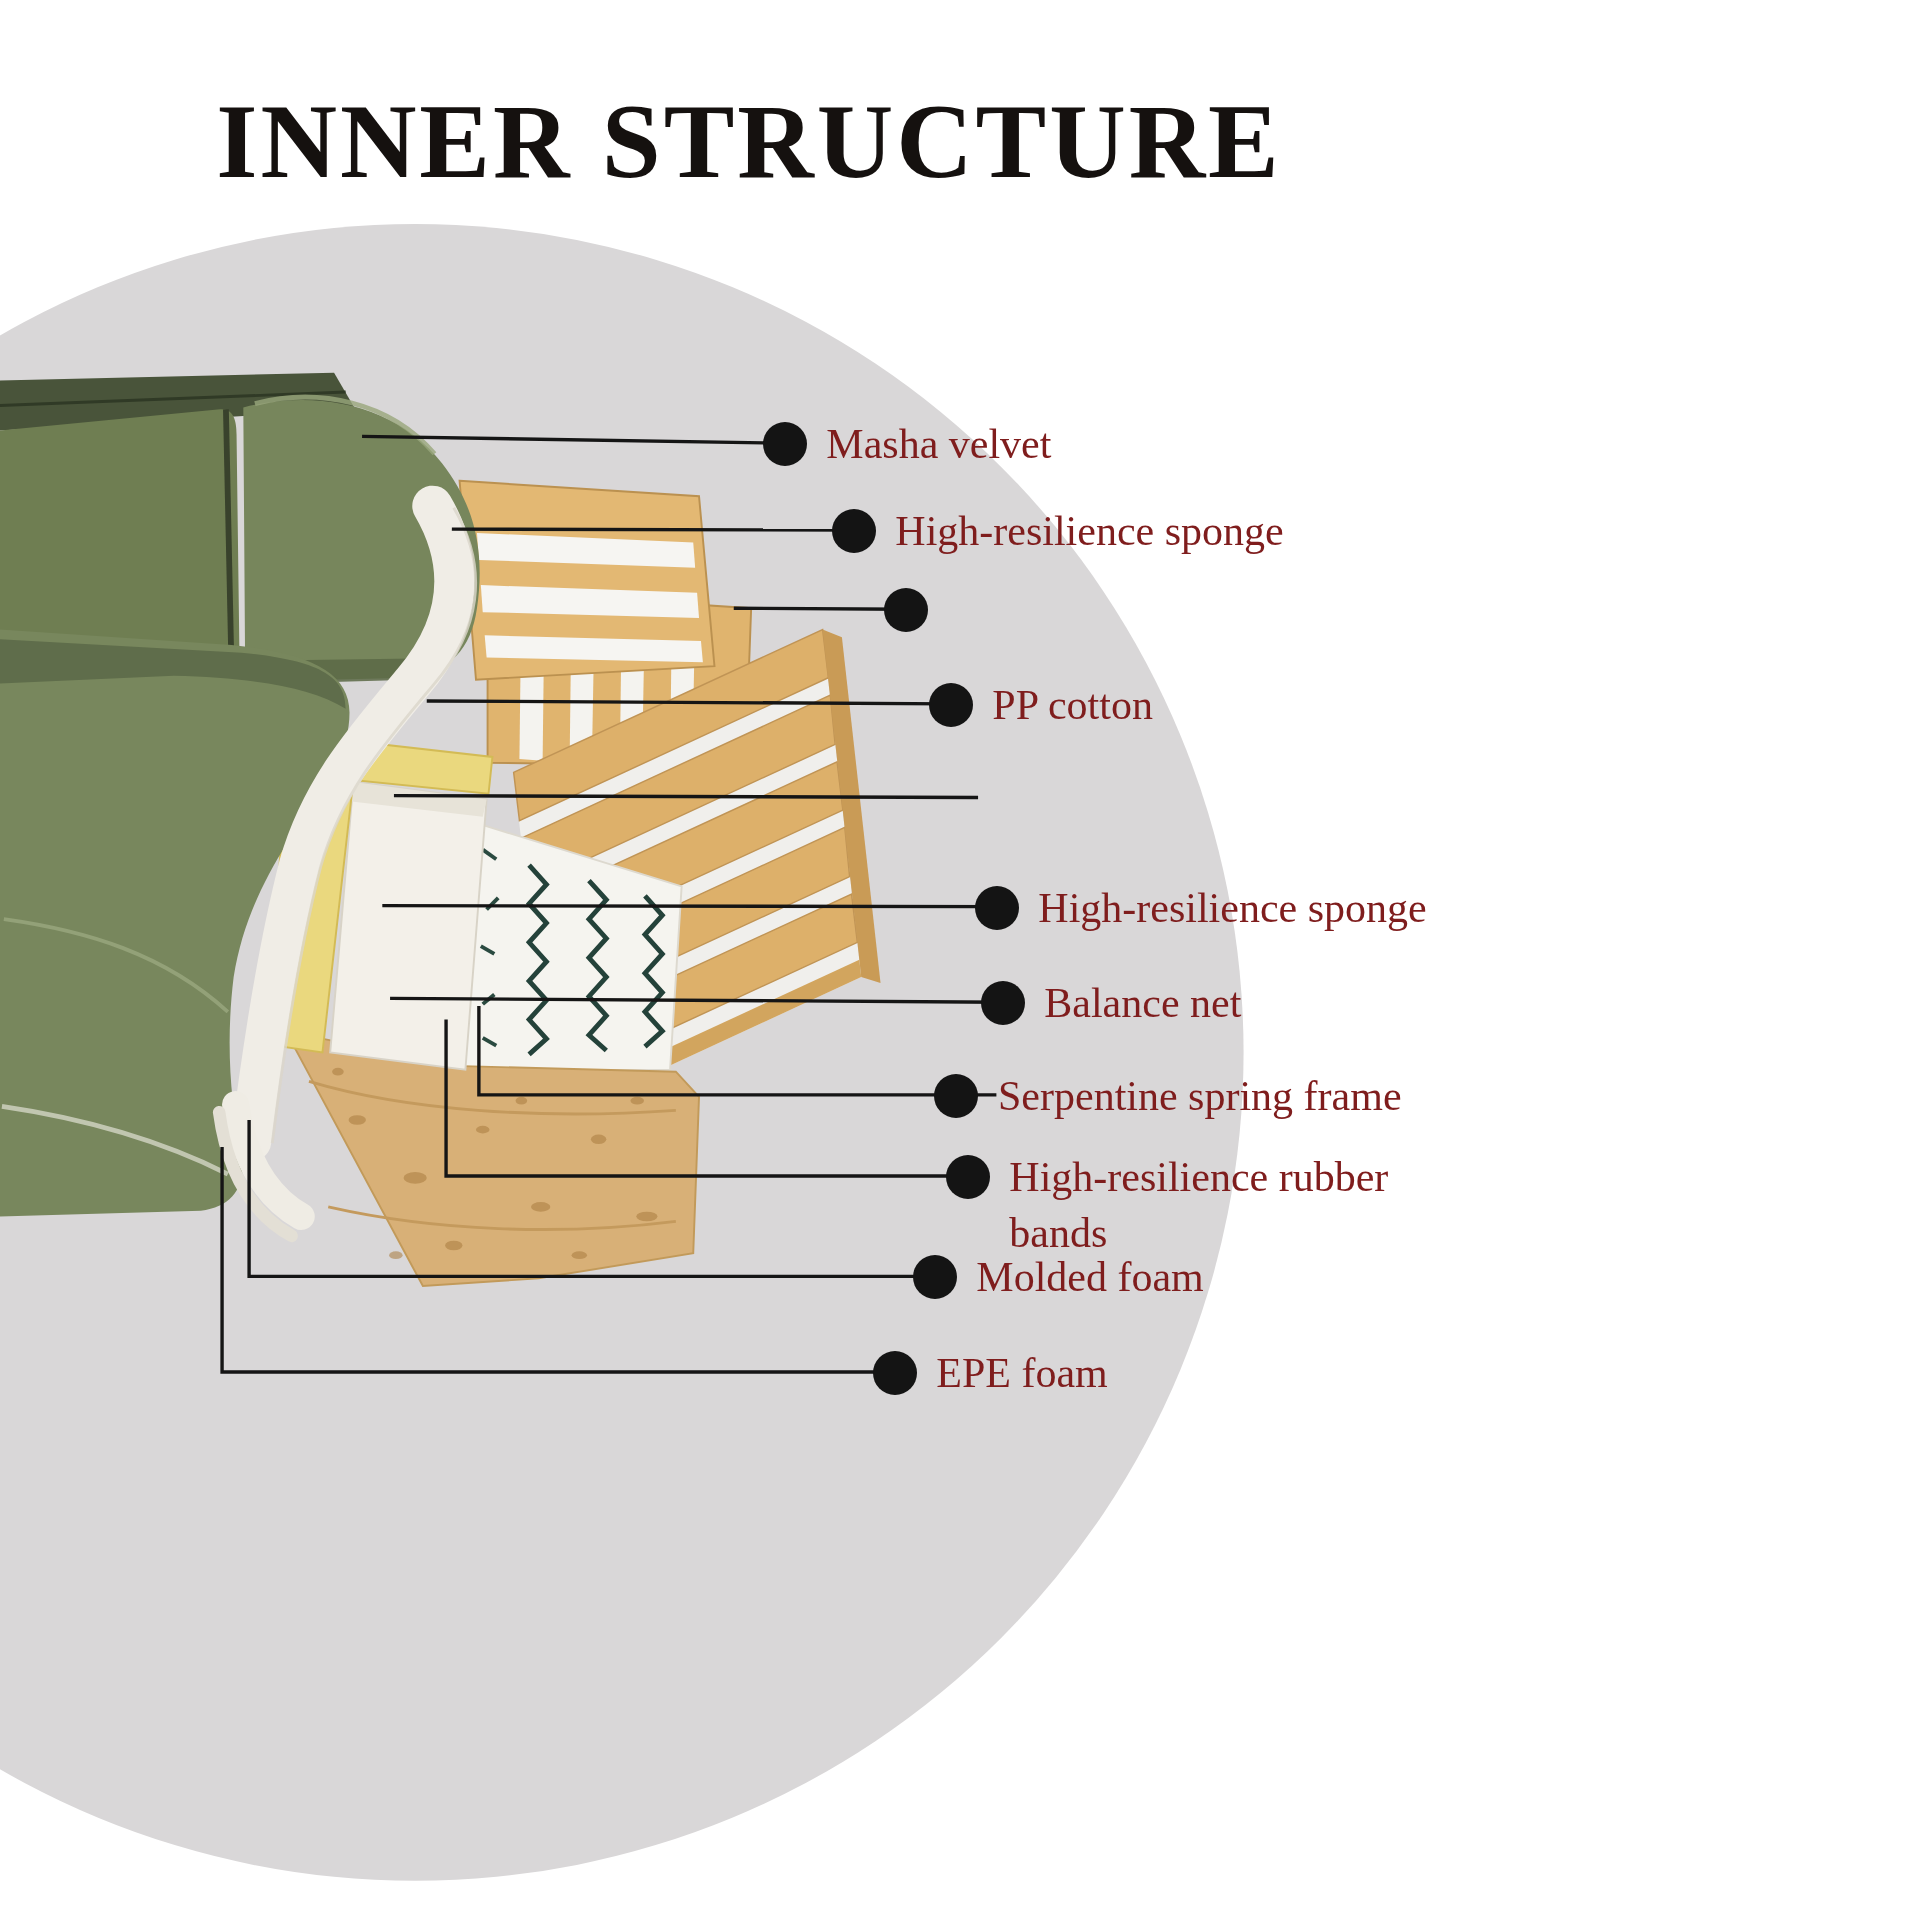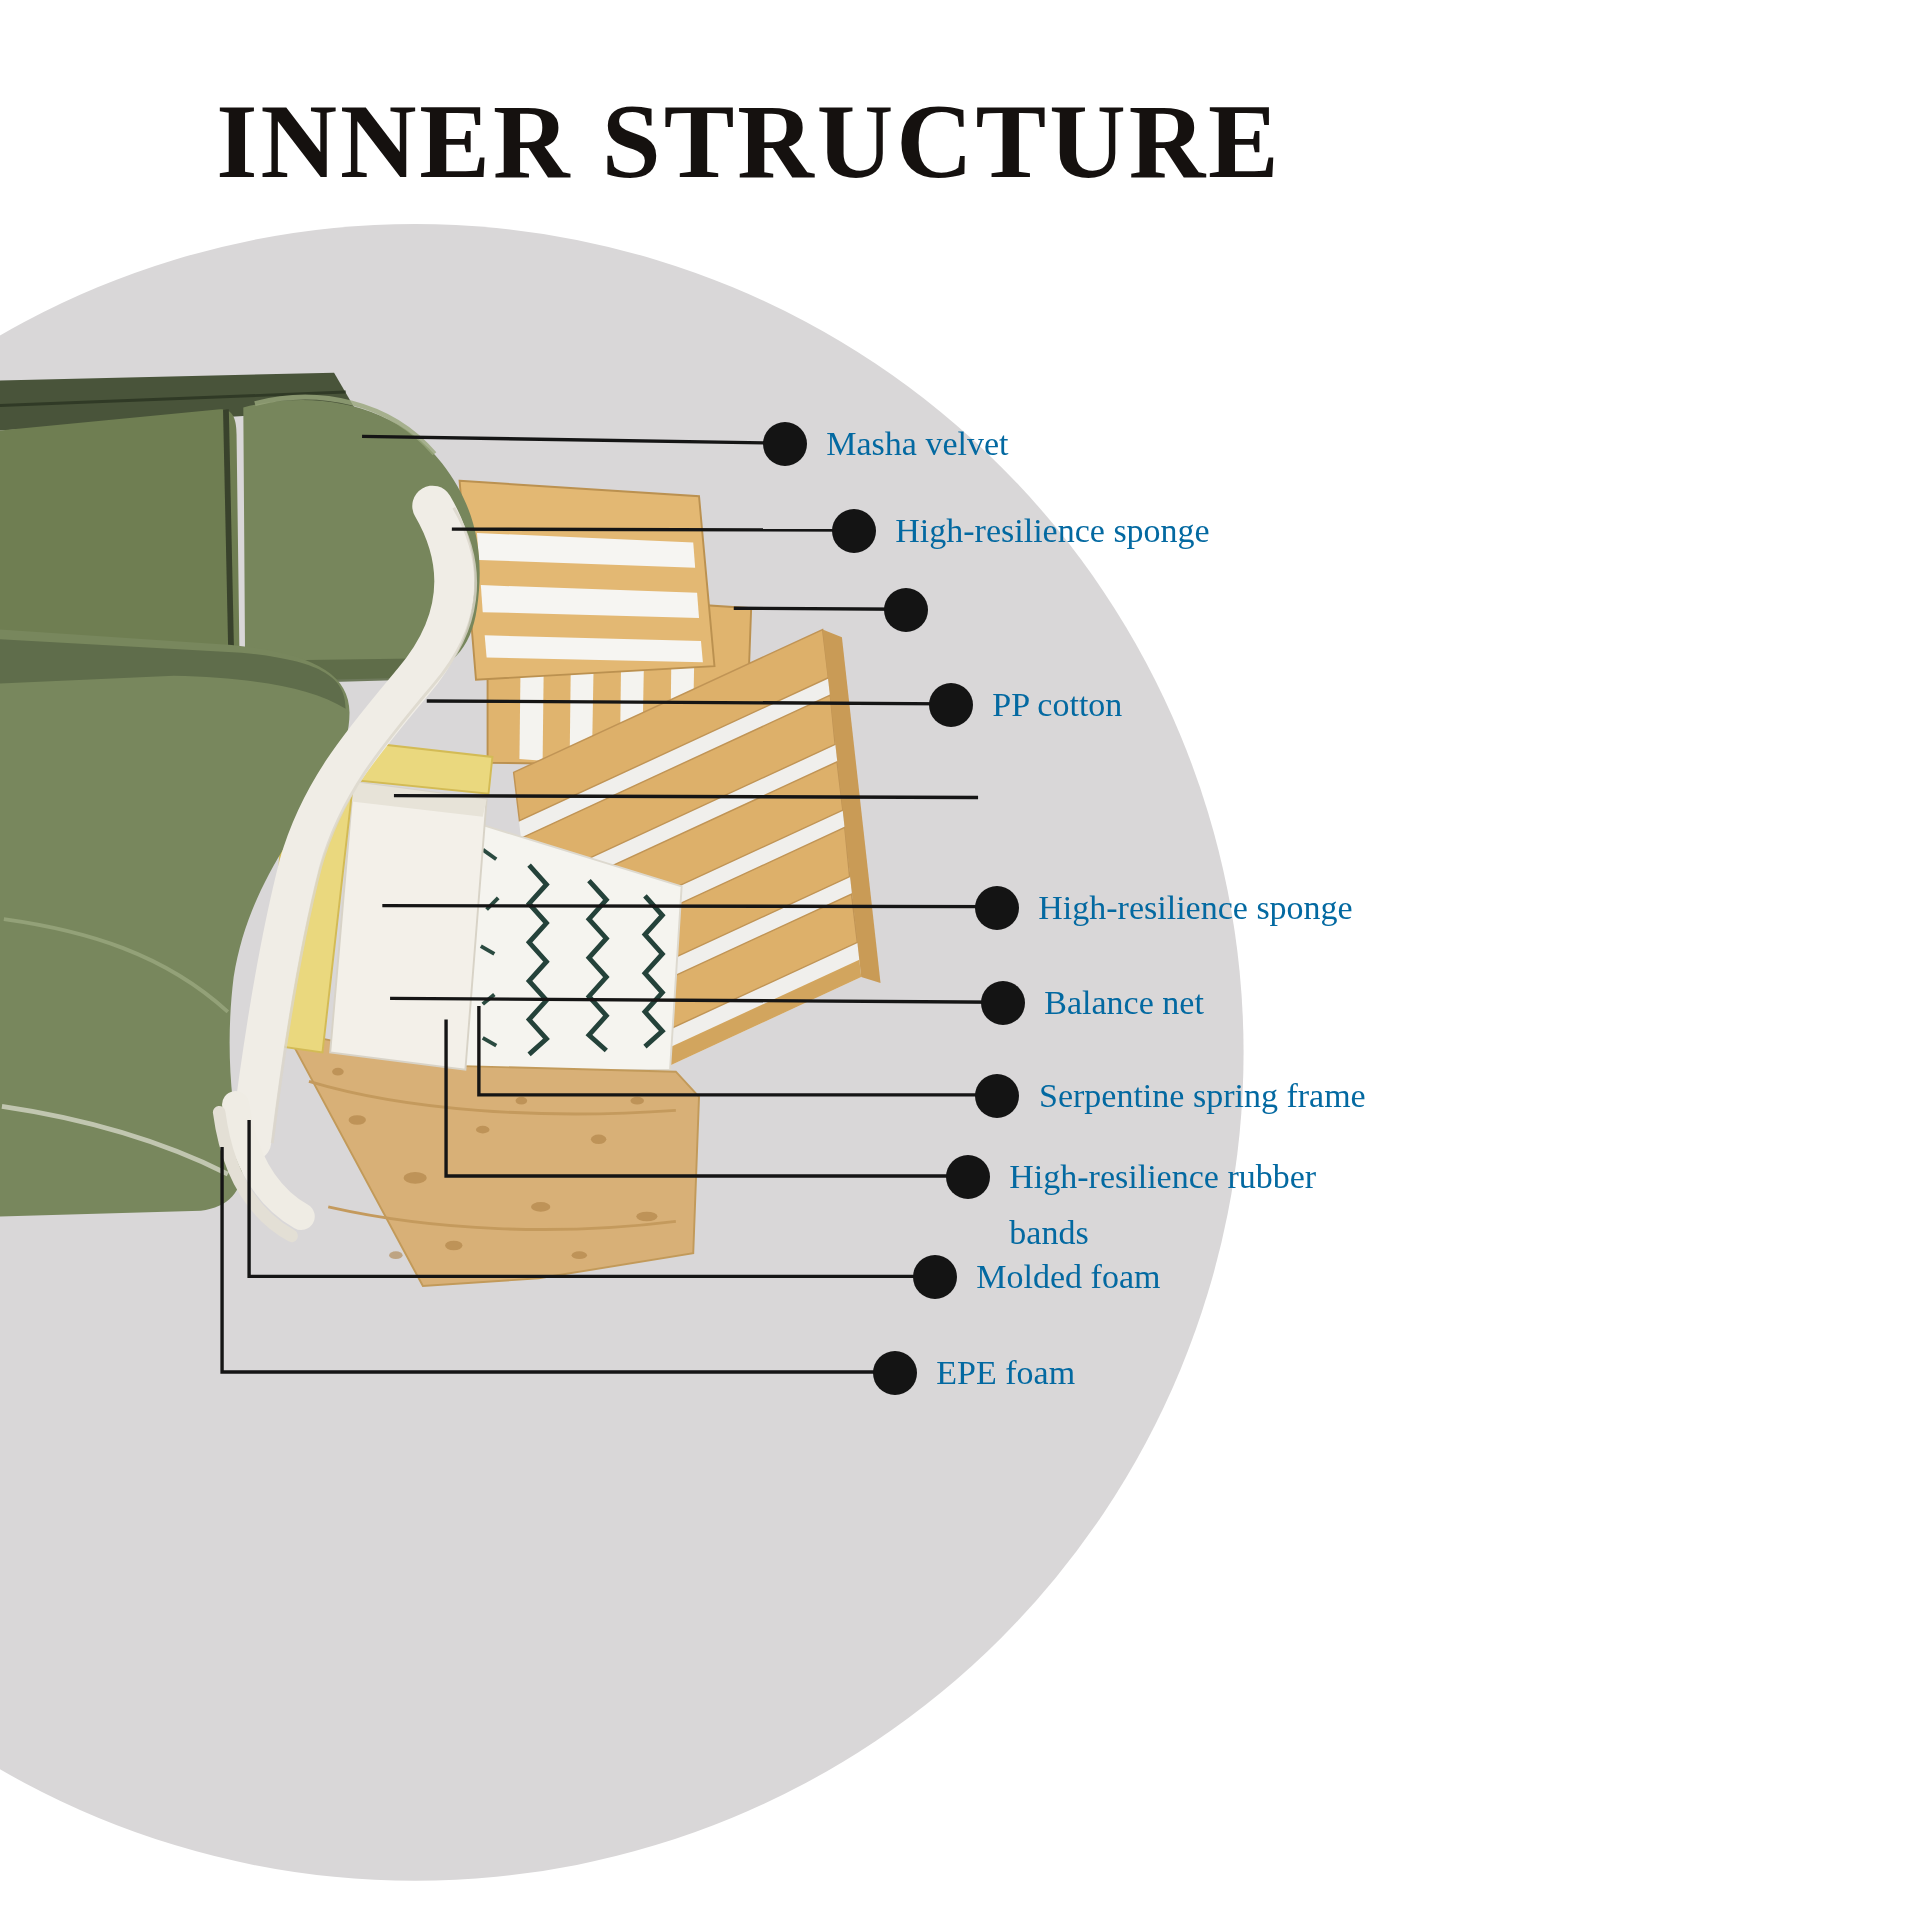--- a/index.html
+++ b/index.html
@@ -7,31 +7,31 @@
     position:relative;width:1931px;height:1931px;background:#ffffff;overflow:hidden;
     font-family:"Liberation Serif","DejaVu Serif",serif;color:#161616;padding-left:14px;
   }
   .art{position:absolute;left:0;top:0;width:1931px;height:1931px;}
   .page-title{
     position:absolute;left:0;top:81px;width:1498px;text-align:center;
     font-size:106px;font-weight:700;letter-spacing:2.9px;color:#15110f;margin:0;
   }
   .callout{position:absolute;display:flex;align-items:flex-start;gap:19.3px;}
   .callout .dot{flex:none;width:44px;height:44px;border-radius:50%;background:#141414;margin-top:5.8px;}
-  .callout .txt{font-size:34px;line-height:56px;white-space:nowrap;color:#0369a1;}
+  .callout .txt{font-size:42px;line-height:56px;white-space:nowrap;color:#7f1d1d;}
   .callout--wrap .txt{white-space:normal;max-width:386px;}
   
   .c0{left:763px;top:416px;}
   .c1{left:832px;top:503px;}
   .c2{left:884px;top:582px;}
   .c3{left:929px;top:677px;}
   .c4{left:957px;top:770px;}
   .c5{left:975px;top:880px;}
   .c6{left:981px;top:975px;}
-  .c7{left:975px;top:1068px;gap:20px;}
+  .c7{left:934px;top:1068px;gap:20px;}
   .c8{left:946px;top:1149px;}
   .c9{left:913px;top:1249px;}
   .c10{left:873px;top:1345px;}
 </style>
 </head>
 <body>
 
 <div class="stage">
 
   <svg class="art" viewBox="0 0 2000 2000" aria-hidden="true">

